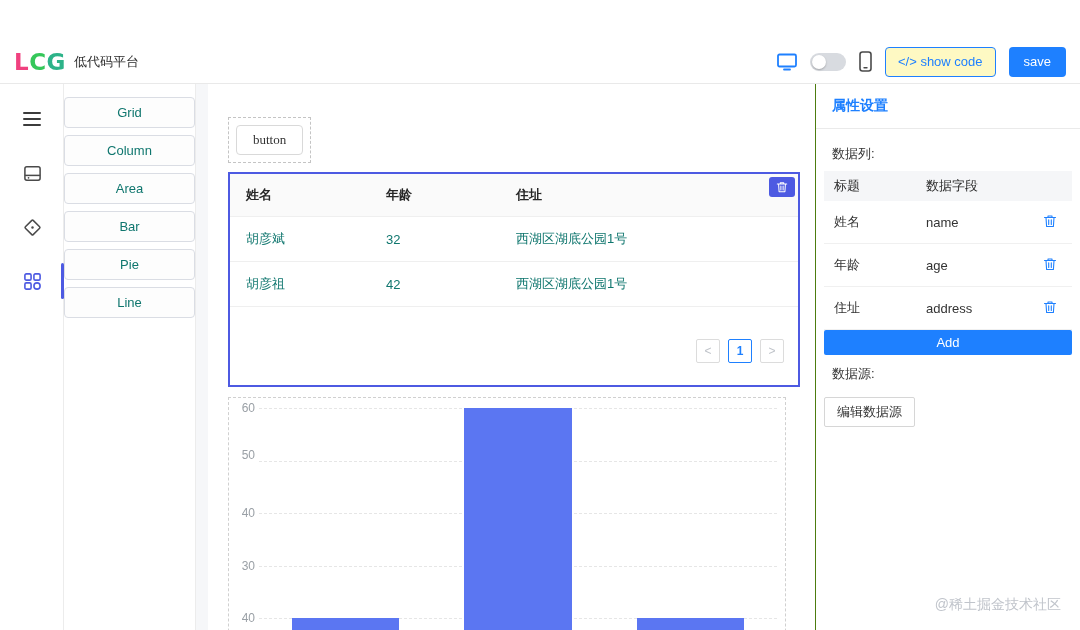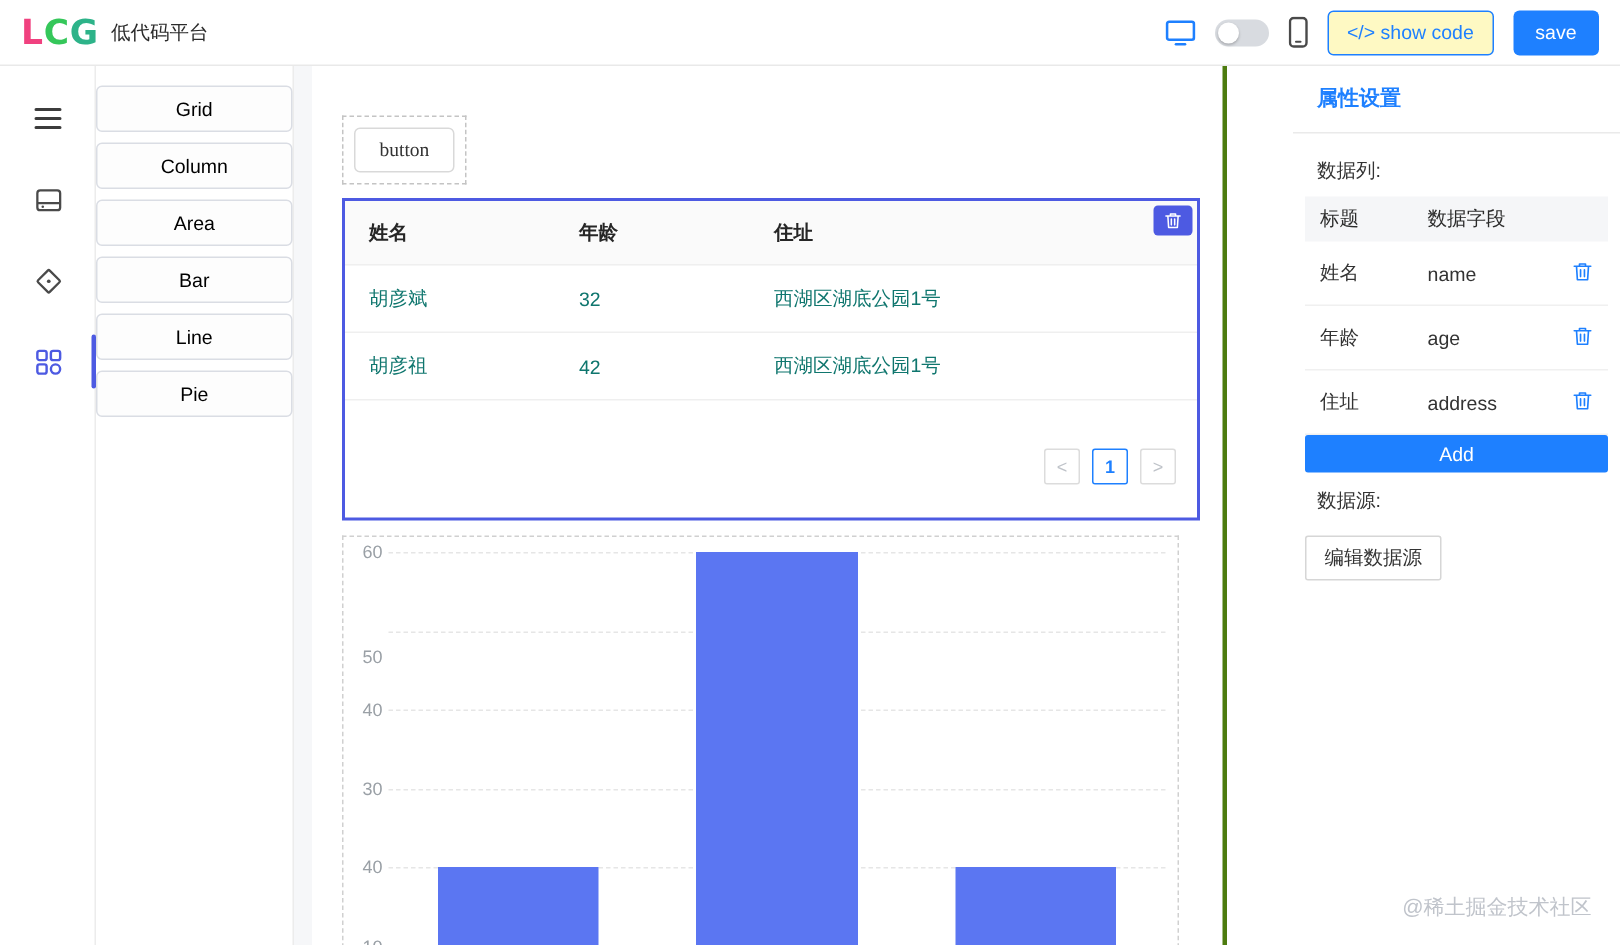--- a/index.html
+++ b/index.html
@@ -2,21 +2,21 @@
 <html><head>
 <meta charset="utf-8">
 <style>
   * { box-sizing: border-box; margin: 0; padding: 0; }
   body { font-family: "Liberation Sans", sans-serif; background: #fff; }
   .page { width: 1080px; height: 630px; overflow: hidden; position: relative; background: #fff;
           display: flex; flex-direction: column; font-family: "Liberation Sans", sans-serif; }
 
   
   .header { height: 44px; flex: 0 0 44px; display: flex; align-items: center;
-            padding: 0 14px; border-bottom: 1px solid #e9e9e9; }
+            padding: 0 14px; border-bottom: 1px solid #e9e9e9; margin-top: 40px; }
   .logo { font-size: 23px; font-weight: 700; letter-spacing: .5px; font-family: "DejaVu Sans", sans-serif; }
   .logo .l { color: #f0417f; } .logo .c { color: #35c75a; } .logo .g { color: #2db389; }
   .brand { font-size: 13px; color: #2b2b2b; margin-left: 8px; }
   .header-right { margin-left: auto; display: flex; align-items: center; gap: 13px; }
   .toggle { width: 36px; height: 18px; border-radius: 9px; background: #d8dbe0; position: relative; cursor: pointer; }
   .toggle .knob { position: absolute; left: 2px; top: 2px; width: 14px; height: 14px; border-radius: 50%;
                   background: #fff; box-shadow: 0 1px 2px rgba(0,0,0,.25); }
   .btn { font-family: inherit; cursor: pointer; display: inline-flex; align-items: center; justify-content: center; }
   .btn-outline { height: 30px; padding: 0 12px; border: 1px solid #1e80ff; color: #1e80ff;
                  background: #fef9c3; border-radius: 4px; font-size: 13px; }
@@ -30,21 +30,21 @@
   .rail { width: 64px; flex: 0 0 64px; border-right: 1px solid #ececec; padding-top: 12px; }
   .rail-item { width: 64px; height: 46px; display: flex; align-items: center; justify-content: center;
                position: relative; margin-bottom: 8px; cursor: pointer; }
   .rail-item.active::after { content: ""; position: absolute; right: 0; top: 5px; bottom: 5px;
                              width: 3px; background: #4d5ae2; border-radius: 2px; }
 
   
   .comp-panel { width: 132px; flex: 0 0 132px; border-right: 1px solid #ececec; padding-top: 13px; }
   .comp-btn { display: block; width: 131px; height: 31px; margin: 0 auto 7px; text-align: center;
               background: #fdfdfd; border: 1px solid #dadde4; border-radius: 4px; font-size: 13px;
-              color: #000000; font-family: inherit; cursor: pointer; }
+              color: #0f766e; font-family: inherit; cursor: pointer; }
 
   
   .canvas { flex: 1; position: relative; background: #fff; padding: 33px 0 0 32px; overflow: hidden; }
   .canvas-gutter { position: absolute; left: 0; top: 0; bottom: 0; width: 12px; background: #f6f7f9; }
   .widget-button-wrap { display: inline-block; border: 1px dashed #c4c4c4; padding: 7px; cursor: pointer; font-family: Liberation Serif, serif; }
   .widget-button { padding: 6px 16px; background: #fff; border: 1px solid #d9d9d9; border-radius: 4px;
                    font-size: 13px; color: #333; font-family: inherit; cursor: pointer; }
 
   .widget-table { width: 572px; margin-top: 9px; border: 2px solid #4d5ae2; position: relative; background: #fff; }
   .delete-badge { position: absolute; top: 3px; right: 3px; width: 26px; height: 20px; background: #4d5ae2;
@@ -62,21 +62,21 @@
   .page-item.current { border-color: #1e80ff; color: #1e80ff; font-weight: 700; }
 
   .widget-chart { width: 558px; margin-top: 10px; border: 1px dashed #d0d0d0; position: relative;
                   height: 300px; cursor: pointer; }
   .chart-ytick { position: absolute; left: 4px; width: 22px; text-align: right; font-size: 12px;
                  color: #9aa0a6; transform: translateY(-50%); }
   .chart-gridline { position: absolute; left: 30px; right: 8px; border-top: 1px dashed #e6e6e6; }
   .chart-bar { position: absolute; }
 
   
-  .props { width: 265px; flex: 0 0 265px; border-left: 3px solid #4d7c0f; position: relative; font-size: 13px; padding-left: 44px; }
+  .props { width: 265px; flex: 0 0 265px; border-left: 1px solid #4d7c0f; position: relative; font-size: 13px; }
   .props-title { color: #1e80ff; font-weight: 700; font-size: 14px; padding: 13px 16px;
                  border-bottom: 1px solid #eaeaea; }
   .props-body { padding: 10px 8px; }
   .props-label { color: #333; margin: 6px 0 8px 8px; }
   .props-table { width: 100%; border-collapse: collapse; }
   .props-table th { background: #f5f6f8; text-align: left; font-weight: 400; color: #2b2b2b;
                     padding: 6px 10px; font-size: 13px; }
   .props-table td { padding: 12px 10px; border-bottom: 1px solid #f0f0f0; color: #333; }
   .trash-cell { text-align: center; }
   .trash-btn { color: #1e80ff; background: none; border: none; cursor: pointer; }
@@ -154,22 +154,22 @@
             </svg>
         </span>
       </div>
     </div>
 
     <div class="comp-panel">
       <button class="comp-btn">Grid</button>
       <button class="comp-btn">Column</button>
       <button class="comp-btn">Area</button>
       <button class="comp-btn">Bar</button>
+      <button class="comp-btn">Pie</button>
       <button class="comp-btn">Line</button>
-      <button class="comp-btn">Pie</button>
     </div>
 
     <div class="canvas">
       <div class="canvas-gutter"></div>
 
       <div class="widget-button-wrap">
         <button class="widget-button">button</button>
       </div>
 
       <div class="widget-table">
@@ -209,21 +209,21 @@
         <div class="pagination">
           <span class="page-item">&lt;</span>
           <span class="page-item current">1</span>
           <span class="page-item">&gt;</span>
         </div>
       </div>
 
       <div class="widget-chart">
           <div class="chart-ytick" style="top: 10px;">60</div>
           <div class="chart-gridline" style="top: 10px;"></div>
-          <div class="chart-ytick" style="top: 80px;">50</div>
+          <div class="chart-ytick" style="top: 57px;">50</div>
           <div class="chart-gridline" style="top: 62.5px;"></div>
           <div class="chart-ytick" style="top: 115px;">40</div>
           <div class="chart-gridline" style="top: 115px;"></div>
           <div class="chart-ytick" style="top: 167.5px;">30</div>
           <div class="chart-gridline" style="top: 167.5px;"></div>
           <div class="chart-ytick" style="top: 220px;">40</div>
           <div class="chart-gridline" style="top: 220px;"></div>
           <div class="chart-ytick" style="top: 272.5px;">10</div>
           <div class="chart-gridline" style="top: 272.5px;"></div>
           <div class="chart-bar" style="background: rgb(91, 118, 242); left: 62.8067px; width: 107.053px; top: 220px; height: 105px;"></div>

